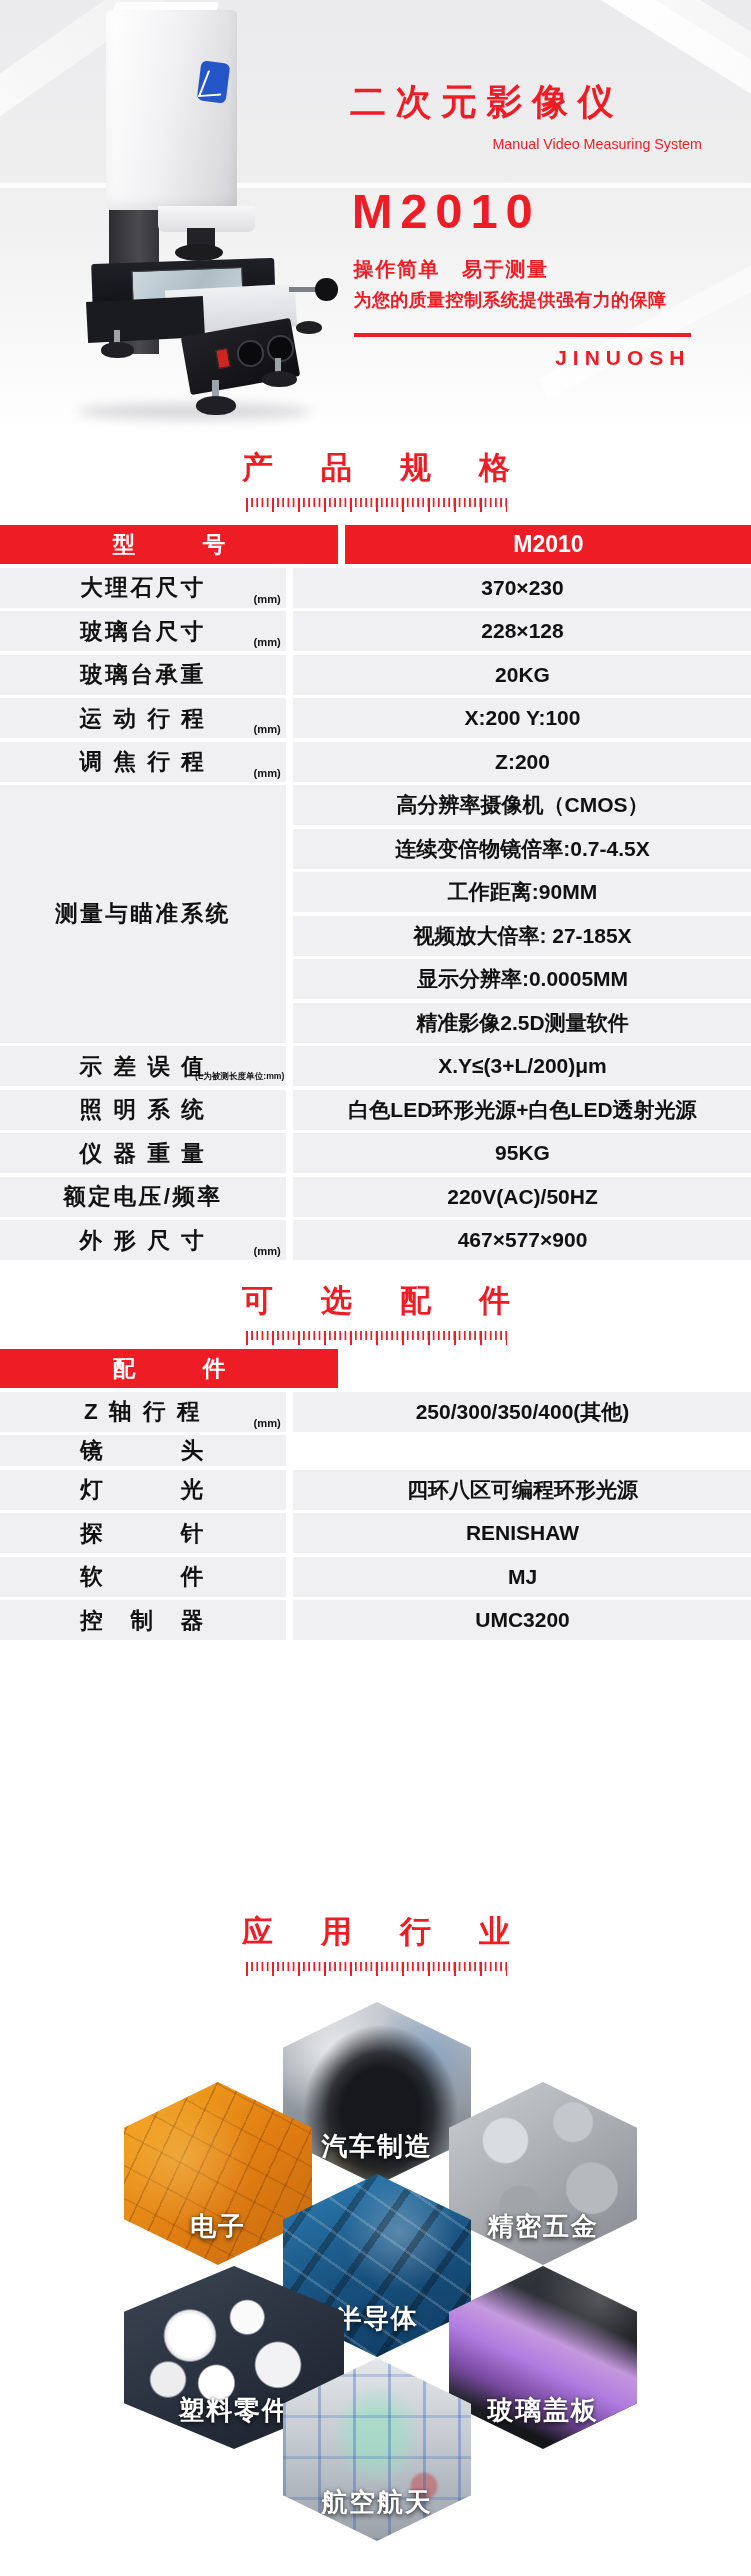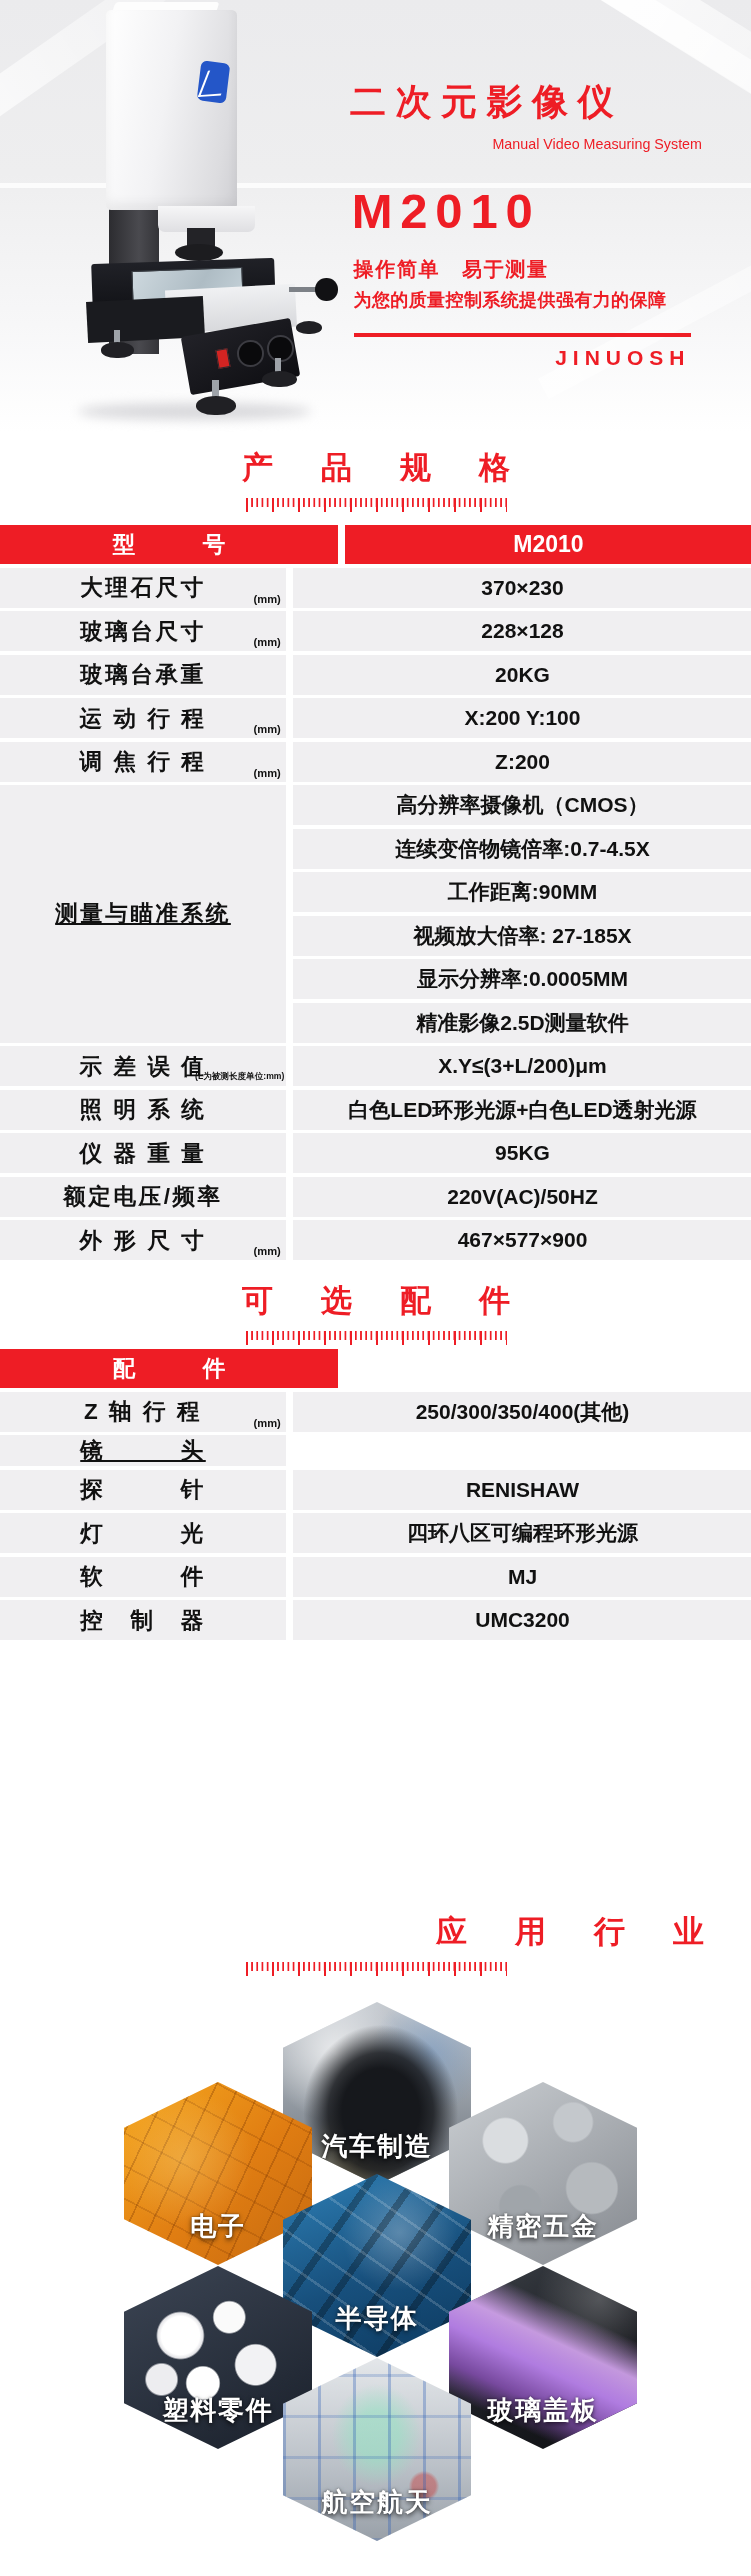--- a/index.html
+++ b/index.html
@@ -58,21 +58,21 @@
   .hero-model{position:absolute;left:1.7px;top:183px;font-size:49px;font-weight:bold;color:#ee1d25;letter-spacing:7.8px;}
   .hero-tag1{position:absolute;left:3.5px;top:256px;font-size:20px;font-weight:bold;color:#ee1d25;letter-spacing:1.7px;}
   .hero-tag2{position:absolute;left:3.5px;top:288px;font-size:18px;font-weight:bold;color:#ee1d25;letter-spacing:0.4px;white-space:nowrap;}
   .hero-line{position:absolute;left:3.5px;top:333px;width:337px;height:3.5px;background:#ee1d25;}
   .hero-brand{position:absolute;left:3.5px;top:346px;width:337px;text-align:right;font-size:21px;font-weight:bold;color:#ee1d25;letter-spacing:6px;}
 
   
   .section-head{position:absolute;left:0;width:752px;text-align:center;}
   .section-head.specs{top:447px;}
   .section-head.acc{top:1280px;}
-  .section-head.ind{top:1911px;text-align:right;}
+  .section-head.ind{top:1911px;}
   .section-title{font-size:31px;font-weight:bold;color:#ee1d25;letter-spacing:48px;text-indent:48px;white-space:nowrap;}
   .ruler{width:261px;height:14.7px;margin:8.6px auto 0;
          background-image:linear-gradient(90deg,#ee1d25 0 1.7px,transparent 1.7px),
                           linear-gradient(90deg,#ee1d25 0 1.3px,transparent 1.3px);
          background-size:26px 14.7px,5.2px 8.6px;
          background-repeat:repeat-x;}
 
   
   .spec-table{position:absolute;left:0;width:752px;}
   .spec-table.t1{top:525px;}
@@ -83,21 +83,21 @@
   .thead .hright{flex:1;margin-left:7px;background:#ee1d25;color:#fff;font-size:23px;font-weight:bold;
                  display:flex;align-items:center;justify-content:center;}
   .trow{display:flex;height:40px;margin-bottom:3.5px;justify-content:space-between;}
   .tleft{width:286px;background:#f0eff1;position:relative;display:flex;align-items:center;justify-content:center;
          font-size:22.5px;font-weight:bold;letter-spacing:2.6px;}
   .tright{flex:1;margin-left:7px;background:#f0eff1;display:flex;align-items:center;justify-content:center;
           font-size:21px;font-weight:bold;}
   .unit{position:absolute;right:5.2px;bottom:2.6px;font-size:11.2px;font-weight:bold;letter-spacing:0;}
   .unit-note{font-size:8.6px;right:1.7px;bottom:3.5px;}
   .tgroup{display:flex;margin-bottom:3.5px;}
-  .tgroup .tleft{height:auto;text-decoration:underline;}
+  .tgroup .tleft{height:auto;}
   .gcol{flex:1;margin-left:7px;display:flex;flex-direction:column;}
   .gcol .gval{height:40px;margin-bottom:3.5px;background:#f0eff1;display:flex;align-items:center;justify-content:center;
               font-size:21px;font-weight:bold;}
   .gcol .gval:last-child{margin-bottom:0;}
 
   
   .hexgrid{position:absolute;left:0;top:1987px;width:752px;height:570px;}
   .hex{position:absolute;width:188px;height:183px;
        clip-path:polygon(50% 0,100% 25%,100% 75%,50% 100%,0 75%,0 25%);}
   .hex-label{position:absolute;left:0;right:0;bottom:21px;text-align:center;color:#fff;
@@ -124,21 +124,21 @@
       background:repeating-linear-gradient(35deg,rgba(255,255,255,.16) 0 2.6px,transparent 2.6px 26px),
                  repeating-linear-gradient(-55deg,rgba(0,0,0,.28) 0 7px,transparent 7px 36px),
                  radial-gradient(circle at 62% 32%,rgba(250,250,255,.28),transparent 34%),
                  linear-gradient(160deg,#2e7fb5,#174f7c 55%,#0d3a60);}
   .hex.plastic{left:124px;top:279px;
       background:radial-gradient(circle at 30% 38%,#ffffff 0 11%,#e6e6e9 13%,transparent 14%),
                  radial-gradient(circle at 56% 28%,#fafafa 0 9%,transparent 10%),
                  radial-gradient(circle at 70% 54%,#f2f2f4 0 12%,transparent 13%),
                  radial-gradient(circle at 42% 64%,#ffffff 0 10%,transparent 11%),
                  radial-gradient(circle at 20% 62%,#ededf0 0 8%,transparent 9%),
-                 linear-gradient(150deg,#3c4554,#242b37 70%,#1a202b);}
+                 linear-gradient(150deg,#3c4554,#242b37 70%,#1a202b);padding-left:32px;}
   .hex.glasscover{left:449px;top:279px;
       background:linear-gradient(205deg,transparent 28%,rgba(214,166,242,.9) 42%,#b07ce0 54%,#77499e 68%,transparent 80%),
                  radial-gradient(circle at 80% 18%,rgba(255,255,255,.22),transparent 30%),
                  linear-gradient(150deg,#3d4249,#1b1d22 55%,#0e0f12);}
   .hex.aerospace{left:283px;top:371px;
       background:repeating-linear-gradient(90deg,rgba(40,90,180,.32) 0 2.6px,transparent 2.6px 35px),
                  repeating-linear-gradient(0deg,rgba(40,90,180,.22) 0 2.6px,transparent 2.6px 41px),
                  radial-gradient(ellipse at 50% 42%,rgba(150,225,195,.6) 0 16%,transparent 34%),
                  radial-gradient(circle at 75% 70%,rgba(200,60,60,.45) 0 6%,transparent 8%),
                  linear-gradient(180deg,#e4e7ea,#bac0c7 60%,#99a0a8);}
@@ -307,29 +307,29 @@
         </div>
       <div class="tright">250/300/350/400(其他)</div>
     </div>
 
     <div class="tgroup">
       <div class="tleft">镜　　　头</div>
     </div>
 
     <div class="trow">
       <div class="tleft">
+          <span>灯　　　光</span>
+        </div>
+      <div class="tright">四环八区可编程环形光源</div>
+    </div>
+    <div class="trow">
+      <div class="tleft">
           <span>探　　　针</span>
         </div>
       <div class="tright">RENISHAW</div>
-    </div>
-    <div class="trow">
-      <div class="tleft">
-          <span>灯　　　光</span>
-        </div>
-      <div class="tright">四环八区可编程环形光源</div>
     </div>
     <div class="trow">
       <div class="tleft">
           <span>软　　　件</span>
         </div>
       <div class="tright">MJ</div>
     </div>
     <div class="trow">
       <div class="tleft">
           <span>控　制　器</span>

